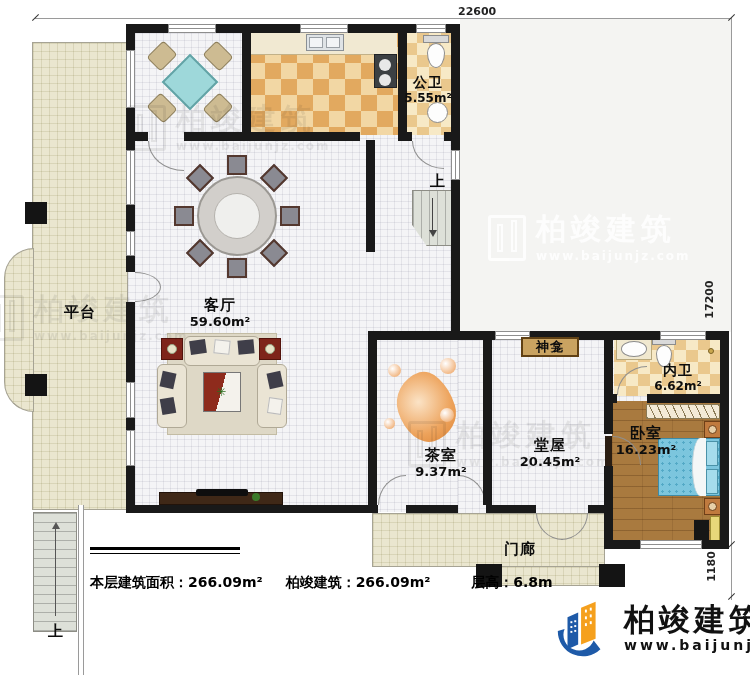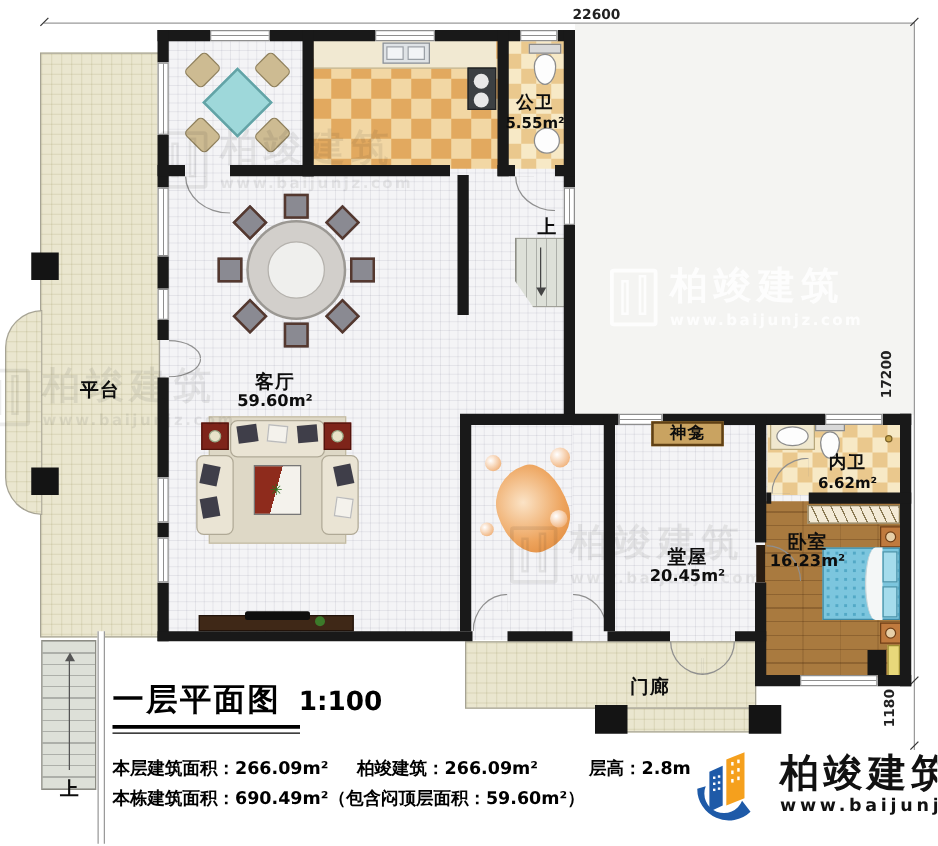--- a/index.html
+++ b/index.html
@@ -300,20 +300,24 @@
     <span class="ar">5.55m²</span>
   </div>
   <div class="uplb" style="left:430px;top:172px;">上</div>
   <div class="lb" style="left:175px;top:296px;width:90px;">
     <span class="nm">客厅</span>
     <span class="ar">59.60m²</span>
   </div>
   <div class="lb" style="left:48px;top:303px;width:64px;">
     <span class="nm">平台</span>
   </div>
+  <div class="lb" style="left:396px;top:446px;width:90px;">
+    <span class="nm">茶室</span>
+    <span class="ar">9.37m²</span>
+  </div>
   <div class="lb" style="left:521px;top:339px;width:58px;z-index:41;">
     <span class="nm" style="font-size:13px;">神龛</span>
   </div>
   <div class="lb" style="left:505px;top:436px;width:90px;">
     <span class="nm">堂屋</span>
     <span class="ar">20.45m²</span>
   </div>
   <div class="lb sm" style="left:647px;top:362px;width:62px;">
     <span class="nm">内卫</span>
     <span class="ar">6.62m²</span>
@@ -321,34 +325,27 @@
   <div class="lb" style="left:601px;top:424px;width:90px;">
     <span class="nm">卧室</span>
     <span class="ar">16.23m²</span>
   </div>
   <div class="lb" style="left:488px;top:540px;width:64px;">
     <span class="nm">门廊</span>
   </div>
   <div class="uplb" style="left:48px;top:622px;">上</div>
 
   <div id="titleblock">
-    <div id="titlerow">
-      <span class="big">一层平面图</span>
-      <span class="scale">1:100</span>
-    </div>
     <div class="u1"></div>
     <div class="u2"></div>
     <div id="stats">
       <div>
         <span>本层建筑面积：266.09m²</span><span class="gap"></span>
         <span>柏竣建筑：266.09m²</span><span class="gap"></span><span class="gap"></span>
-        <span>层高：2.8m</span>
-      </div>
-      <div>
-        <span>本栋建筑面积：690.49m²（包含闷顶层面积：59.60m²）</span>
+        <span>层高：6.8m</span>
       </div>
     </div>
   </div>
 
   <div id="brand">
     <svg width="62" height="64" viewBox="0 0 64 66">
       <path d="M6 36 A26 26 0 0 0 50 55 L43 46 A15 15 0 0 1 13 34 Z" fill="#1e5aa8"></path>
       <path d="M16 22 L27 17 V50 L16 55 Z" fill="#1e5aa8"></path>
       <path d="M30 12 L45 6 V44 L30 50 Z" fill="#f5a01d"></path>
       <g fill="#ffffff">

